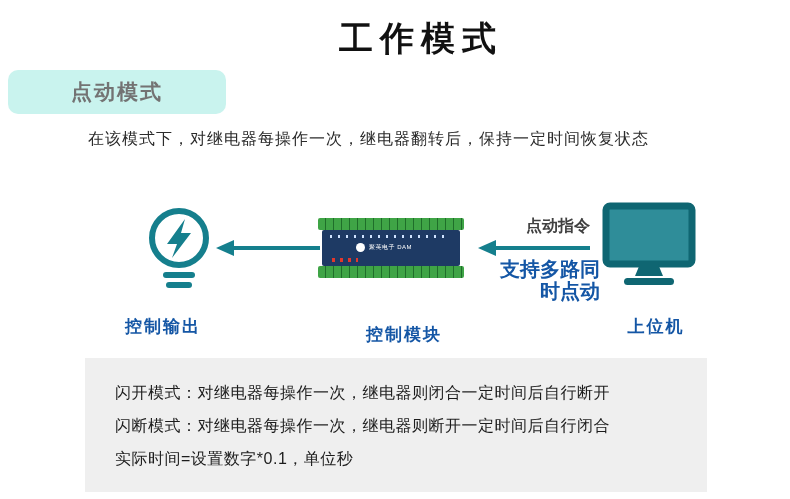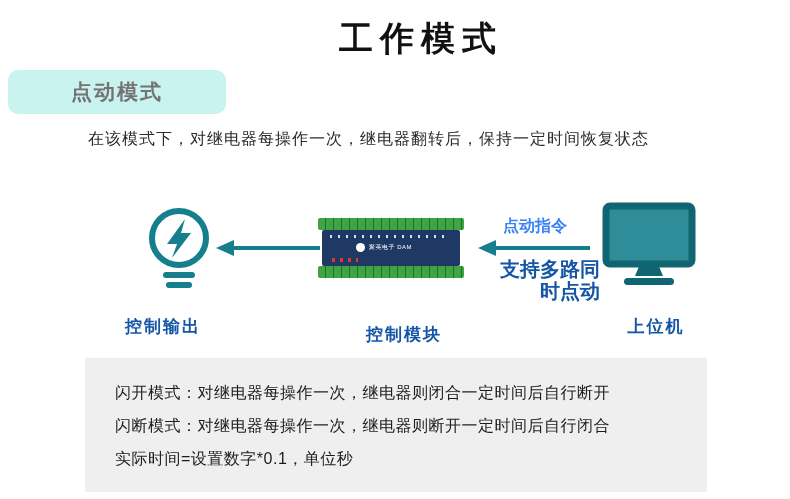--- a/index.html
+++ b/index.html
@@ -115,24 +115,24 @@
     bottom: 4px;
     width: 26px;
     height: 4px;
     background: repeating-linear-gradient(90deg, #e2372c 0px, #e2372c 3px, transparent 3px, transparent 8px);
   }
   .cmd-label {
     position: absolute;
     left: 480px;
     top: 26px;
     width: 110px;
-    text-align: center;
+    text-align: right;
     font-size: 16px;
     font-weight: bold;
-    color: #3b82f6;
+    color: #404040;
   }
   .support-label {
     position: absolute;
     left: 470px;
     top: 68px;
     width: 130px;
     text-align: right;
     font-size: 20px;
     font-weight: bold;
     color: #1456a5;

